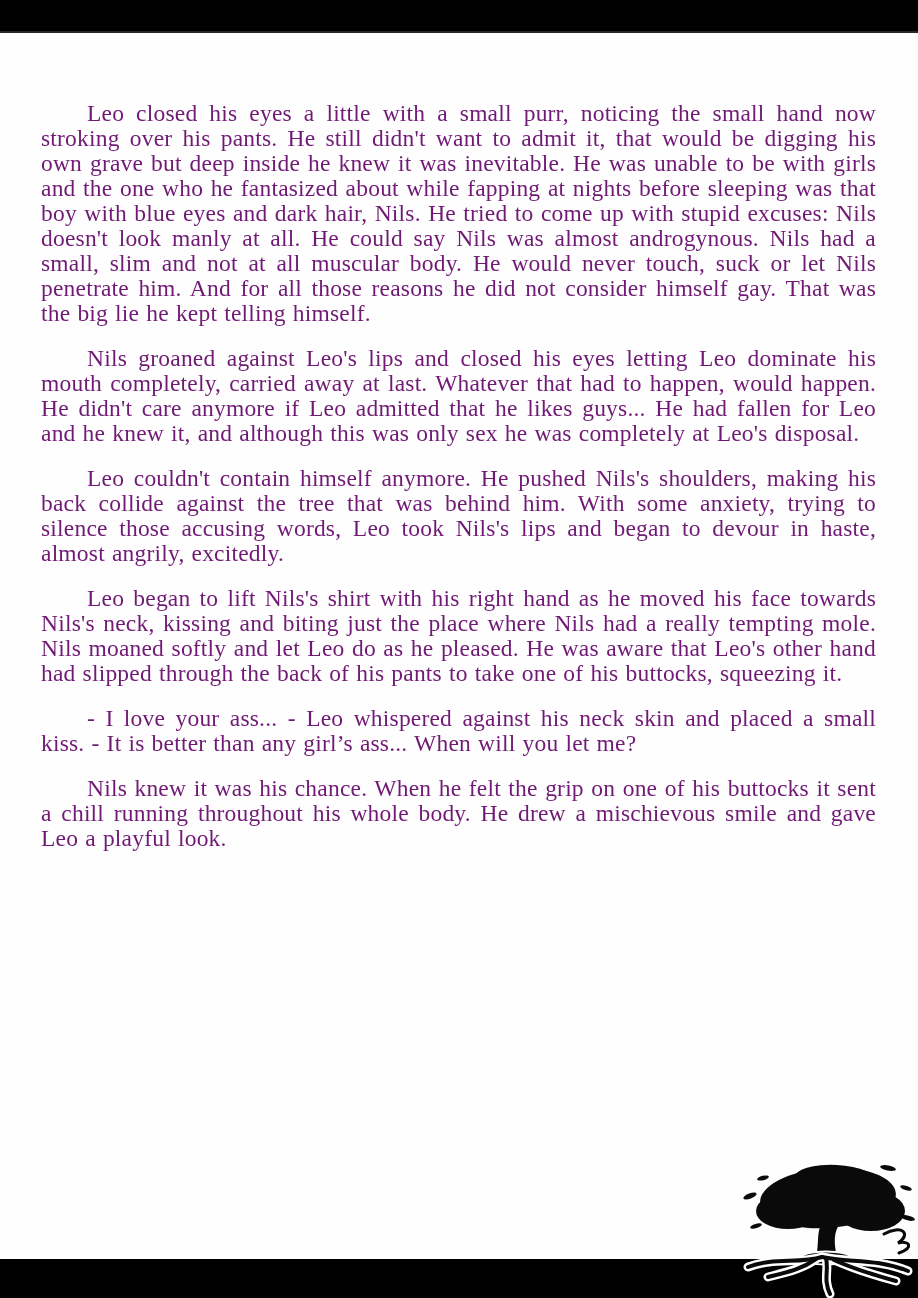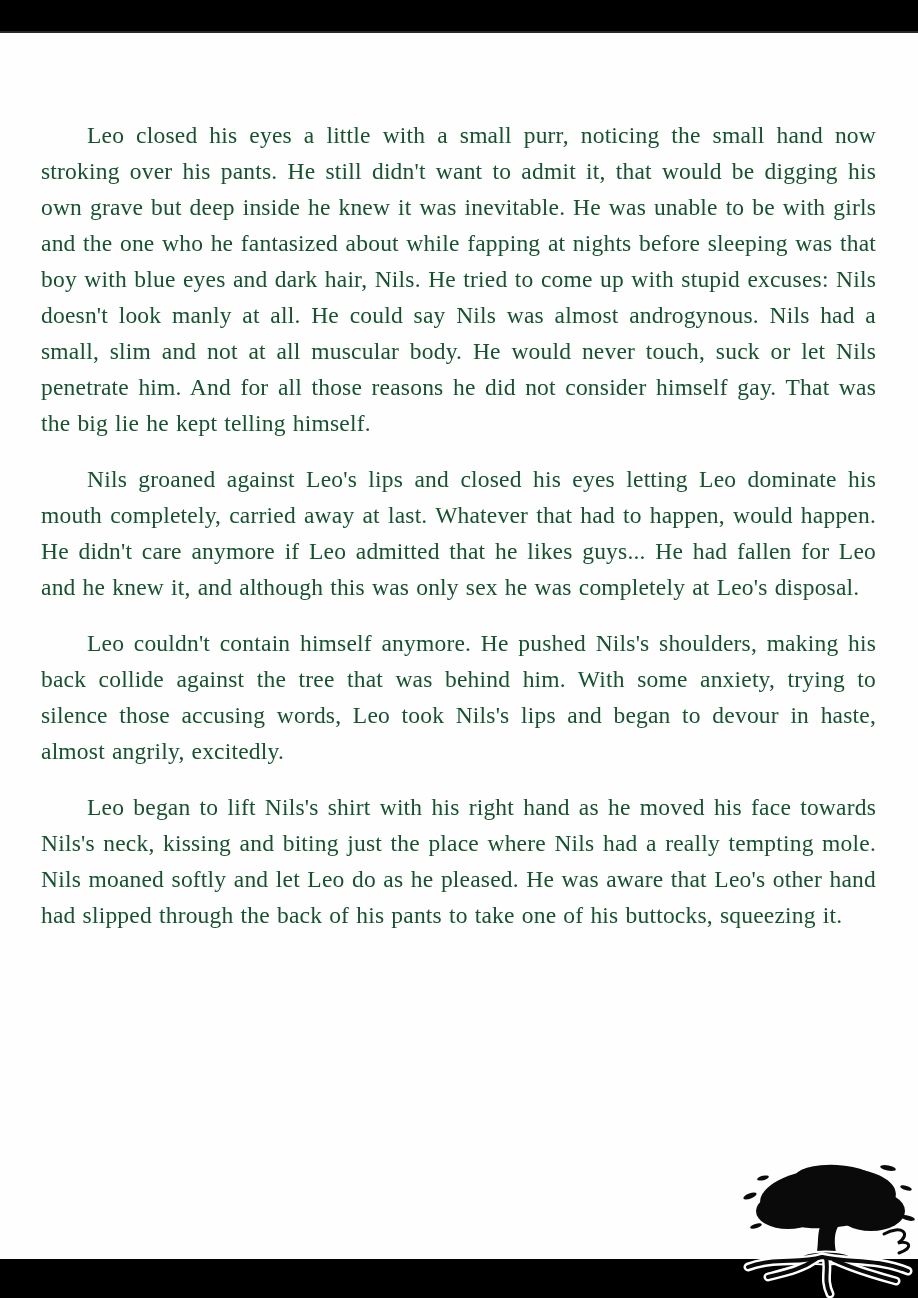--- a/index.html
+++ b/index.html
@@ -30,26 +30,26 @@
     height: 39px;
     background: #000000;
   }
   .content {
     position: absolute;
     top: 101px;
     left: 41px;
     right: 42px;
   }
   .content p {
-    margin: 16px 0 20px 0;
+    margin: 0 0 20px 0;
     text-indent: 46px;
     text-align: justify;
     font-size: 23.5px;
-    line-height: 36px;
-    color: #14532d;
+    line-height: 25px;
+    color: #701a75;
     letter-spacing: 0.2px;
     word-spacing: 1px;
   }
   .tree-logo {
     position: absolute;
     right: 0;
     bottom: 0;
     width: 182px;
     height: 142px;
     z-index: 2;
@@ -60,20 +60,22 @@
 
 <div class="page">
 
   <div class="bar-top"></div>
 
   <div class="content">
     <p>Leo closed his eyes a little with a small purr, noticing the small hand now stroking over his pants. He still didn't want to admit it, that would be digging his own grave but deep inside he knew it was inevitable. He was unable to be with girls and the one who he fantasized about while fapping at nights before sleeping was that boy with blue eyes and dark hair, Nils. He tried to come up with stupid excuses: Nils doesn't look manly at all. He could say Nils was almost androgynous. Nils had a small, slim and not at all muscular body. He would never touch, suck or let Nils penetrate him. And for all those reasons he did not consider himself gay. That was the big lie he kept telling himself.</p>
     <p>Nils groaned against Leo's lips and closed his eyes letting Leo dominate his mouth completely, carried away at last. Whatever that had to happen, would happen. He didn't care anymore if Leo admitted that he likes guys... He had fallen for Leo and he knew it, and although this was only sex he was completely at Leo's disposal.</p>
     <p>Leo couldn't contain himself anymore. He pushed Nils's shoulders, making his back collide against the tree that was behind him. With some anxiety, trying to silence those accusing words, Leo took Nils's lips and began to devour in haste, almost angrily, excitedly.</p>
     <p>Leo began to lift Nils's shirt with his right hand as he moved his face towards Nils's neck, kissing and biting just the place where Nils had a really tempting mole. Nils moaned softly and let Leo do as he pleased. He was aware that Leo's other hand had slipped through the back of his pants to take one of his buttocks, squeezing it.</p>
+    <p>- I love your ass... - Leo whispered against his neck skin and placed a small kiss. - It is better than any girl’s ass... When will you let me?</p>
+    <p>Nils knew it was his chance. When he felt the grip on one of his buttocks it sent a chill running throughout his whole body. He drew a mischievous smile and gave Leo a playful look.</p>
   </div>
 
   <div class="bar-bottom"></div>
 
   <svg class="tree-logo" viewBox="0 0 182 142" xmlns="http://www.w3.org/2000/svg">
 
     <g fill="#0a0a0a">
       <ellipse cx="92" cy="42" rx="68" ry="30" transform="rotate(-4 92 42)"></ellipse>
       <ellipse cx="52" cy="55" rx="32" ry="18"></ellipse>
       <ellipse cx="135" cy="55" rx="34" ry="20"></ellipse>

